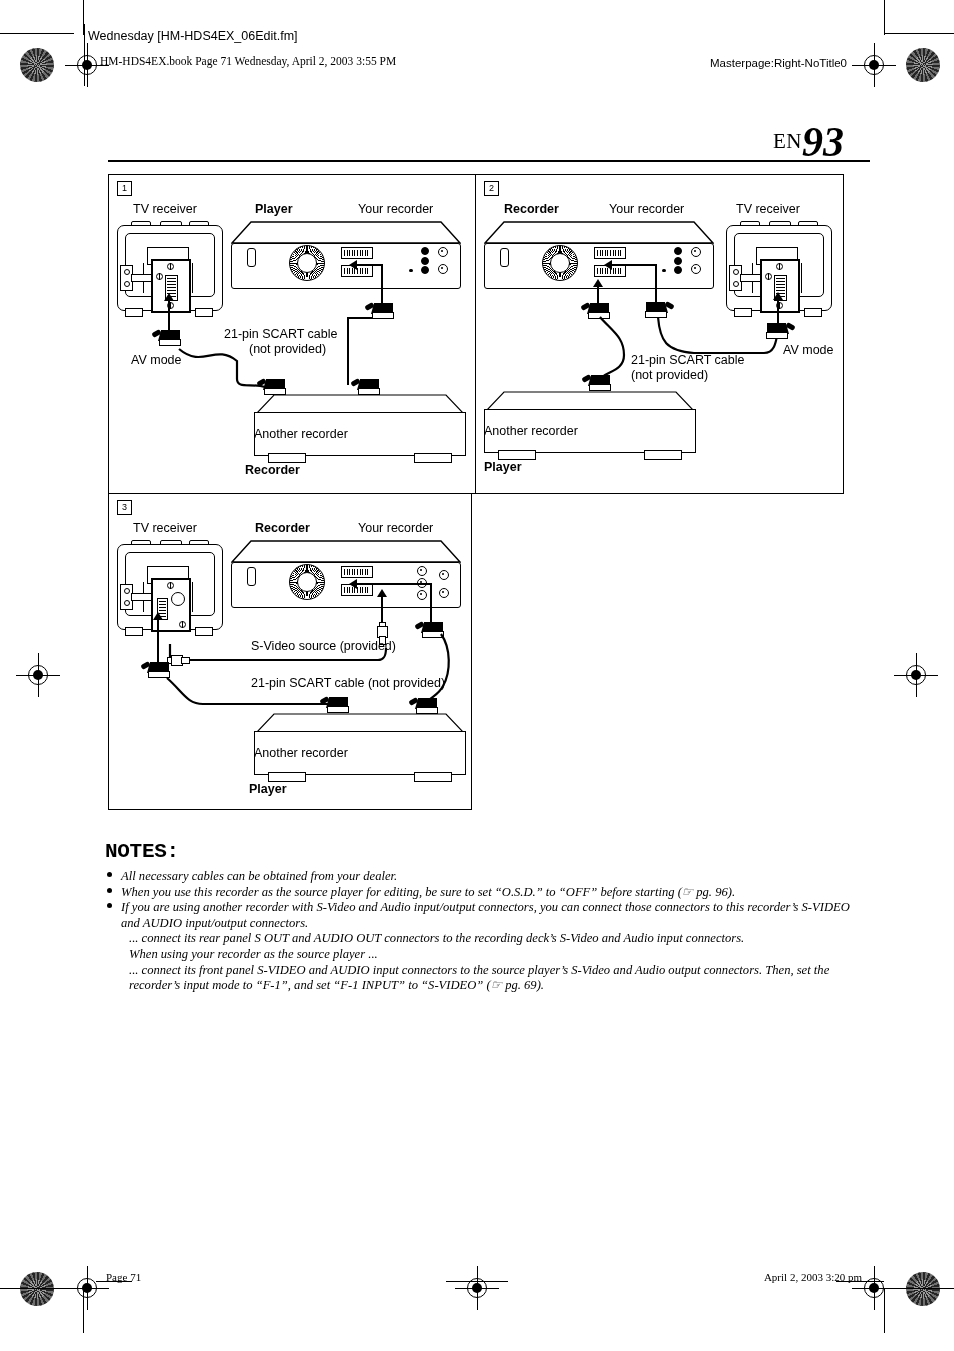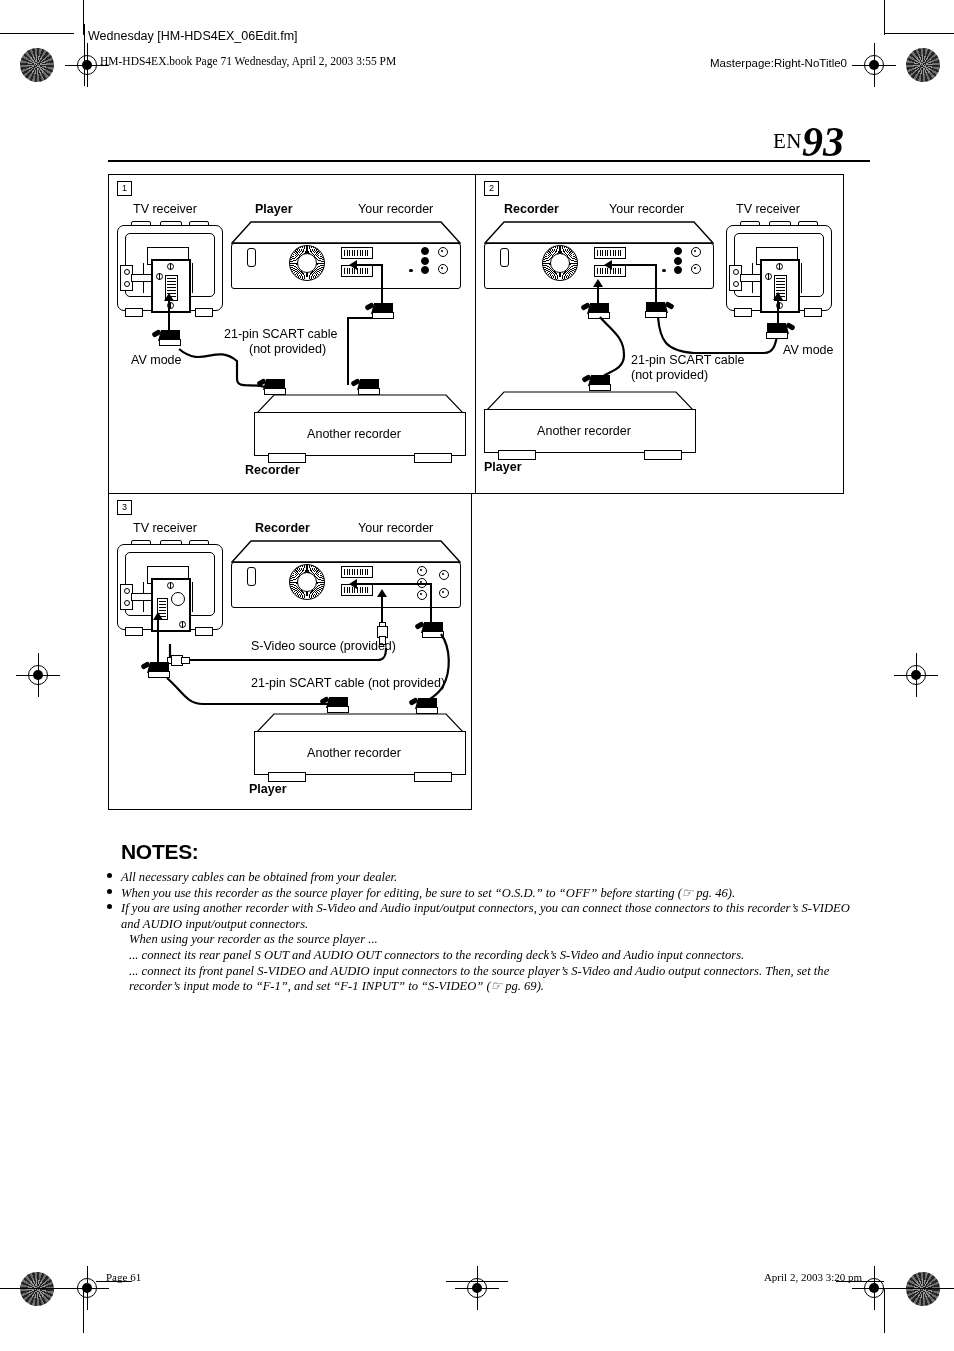--- a/index.html
+++ b/index.html
@@ -107,21 +107,21 @@
   .vcr .rca.f{background:#000;}
   .vcr .rcaring{position:absolute;width:8px;height:8px;border:1.2px solid #000;border-radius:50%;}
   .vcr .rcaring:after{content:"";position:absolute;left:2px;top:2px;width:2px;height:2px;
             background:#000;border-radius:50%;}
   .vcr .dot{position:absolute;width:3.5px;height:3.5px;background:#000;border-radius:50%;}
 
   
   .arec{position:absolute;}
   .arec .bodyb{position:absolute;left:0;bottom:7px;width:100%;height:44px;
             border:1.2px solid #000;background:#fff;box-sizing:border-box;}
-  .arec .txt{position:absolute;left:0;right:12px;bottom:22px;text-align:center;font-size:12.5px;}
+  .arec .txt{position:absolute;left:0;right:12px;bottom:22px;font-size:12.5px;}
   .arec .ft{position:absolute;bottom:0;width:36px;height:8px;border:1.2px solid #000;background:#fff;}
   .arec .ft.l{left:14px;} .arec .ft.r{right:14px;}
 
   
   .wire{position:absolute;background:#000;}
   .plug{position:absolute;width:26px;height:16px;}
   .plug .shell{position:absolute;left:2px;top:0;width:22px;height:11px;background:#000;
             clip-path:polygon(14% 0,100% 0,100% 100%,0 100%);}
   .plug .base{position:absolute;left:3px;bottom:0;width:20px;height:5px;
             border:1.2px solid #000;background:#fff;}
@@ -137,22 +137,22 @@
   .svplug.v .a{left:2px;top:0;width:5px;height:4px;}
   .svplug.v .b{left:0;top:4px;width:9px;height:10px;}
   .svplug.v .c{left:2px;top:14px;width:5px;height:7px;}
 
   .arrow{position:absolute;width:0;height:0;}
   .arrow.up{border-left:5px solid transparent;border-right:5px solid transparent;border-bottom:8px solid #000;}
   .arrow.left{border-top:5px solid transparent;border-bottom:5px solid transparent;border-right:8px solid #000;}
 
   
   #notes{position:absolute;left:105px;top:840px;width:760px;}
-  #notes h2{margin:0 0 6px 16px;font-size:21px;font-weight:bold;letter-spacing:-.3px;
-            font-family:Liberation Sans, sans-serif;}
+  #notes h2{margin:0 0 6px 0;font-size:21px;font-weight:bold;letter-spacing:-.3px;
+            font-family:Liberation Mono, monospace;}
   .note{position:relative;padding-left:16px;font-style:italic;font-size:12.6px;
         line-height:15.6px;font-family:"Liberation Serif",serif;margin-bottom:0px;}
   .note>.bullet{position:absolute;left:2px;top:3px;width:5px;height:5px;
         background:#000;border-radius:50%;}
   .note .sub{display:block;padding-left:8px;}
   .stepbox{display:inline-block;background:#000;color:#fff;font-style:normal;
         font-weight:bold;font-size:9.5px;width:11px;height:11px;line-height:11px;
         text-align:center;font-family:"Liberation Sans",sans-serif;vertical-align:1px;}
 </style>
 </head>
@@ -533,26 +533,26 @@
 
   <div class="note">
     <span class="bullet"></span>
     <span>All necessary cables can be obtained from your dealer.</span>
   </div>
 
 
 
   <div class="note">
     <span class="bullet"></span>
-    <span>When you use this recorder as the source player for editing, be sure to set “O.S.D.” to “OFF” before starting (☞ pg. 46).</span>
+    <span>When you use this recorder as the source player for editing, be sure to set “O.S.D.” to “OFF” before starting (☞ pg. 96).</span>
   </div>
 
   <div class="note">
     <span class="bullet"></span>
     <span>If you are using another recorder with S-Video and Audio input/output connectors, you can connect those connectors to this recorder’s S-VIDEO and AUDIO input/output connectors.</span>
+    <span class="sub">... connect its rear panel S OUT and AUDIO OUT connectors to the recording deck’s S-Video and Audio input connectors.</span>
     <span class="sub">When using your recorder as the source player ...</span>
-    <span class="sub">... connect its rear panel S OUT and AUDIO OUT connectors to the recording deck’s S-Video and Audio input connectors.</span>
     <span class="sub">... connect its front panel S-VIDEO and AUDIO input connectors to the source player’s S-Video and Audio output connectors. Then, set the recorder’s input mode to “F-1”, and set “F-1 INPUT” to “S-VIDEO” (☞ pg. 69).</span>
   </div>
 </div>
 
-<div class="ftr-left">Page 61</div>
+<div class="ftr-left">Page 71</div>
 <div class="ftr-right">April 2, 2003 3:20 pm</div>
 
 </body></html>

